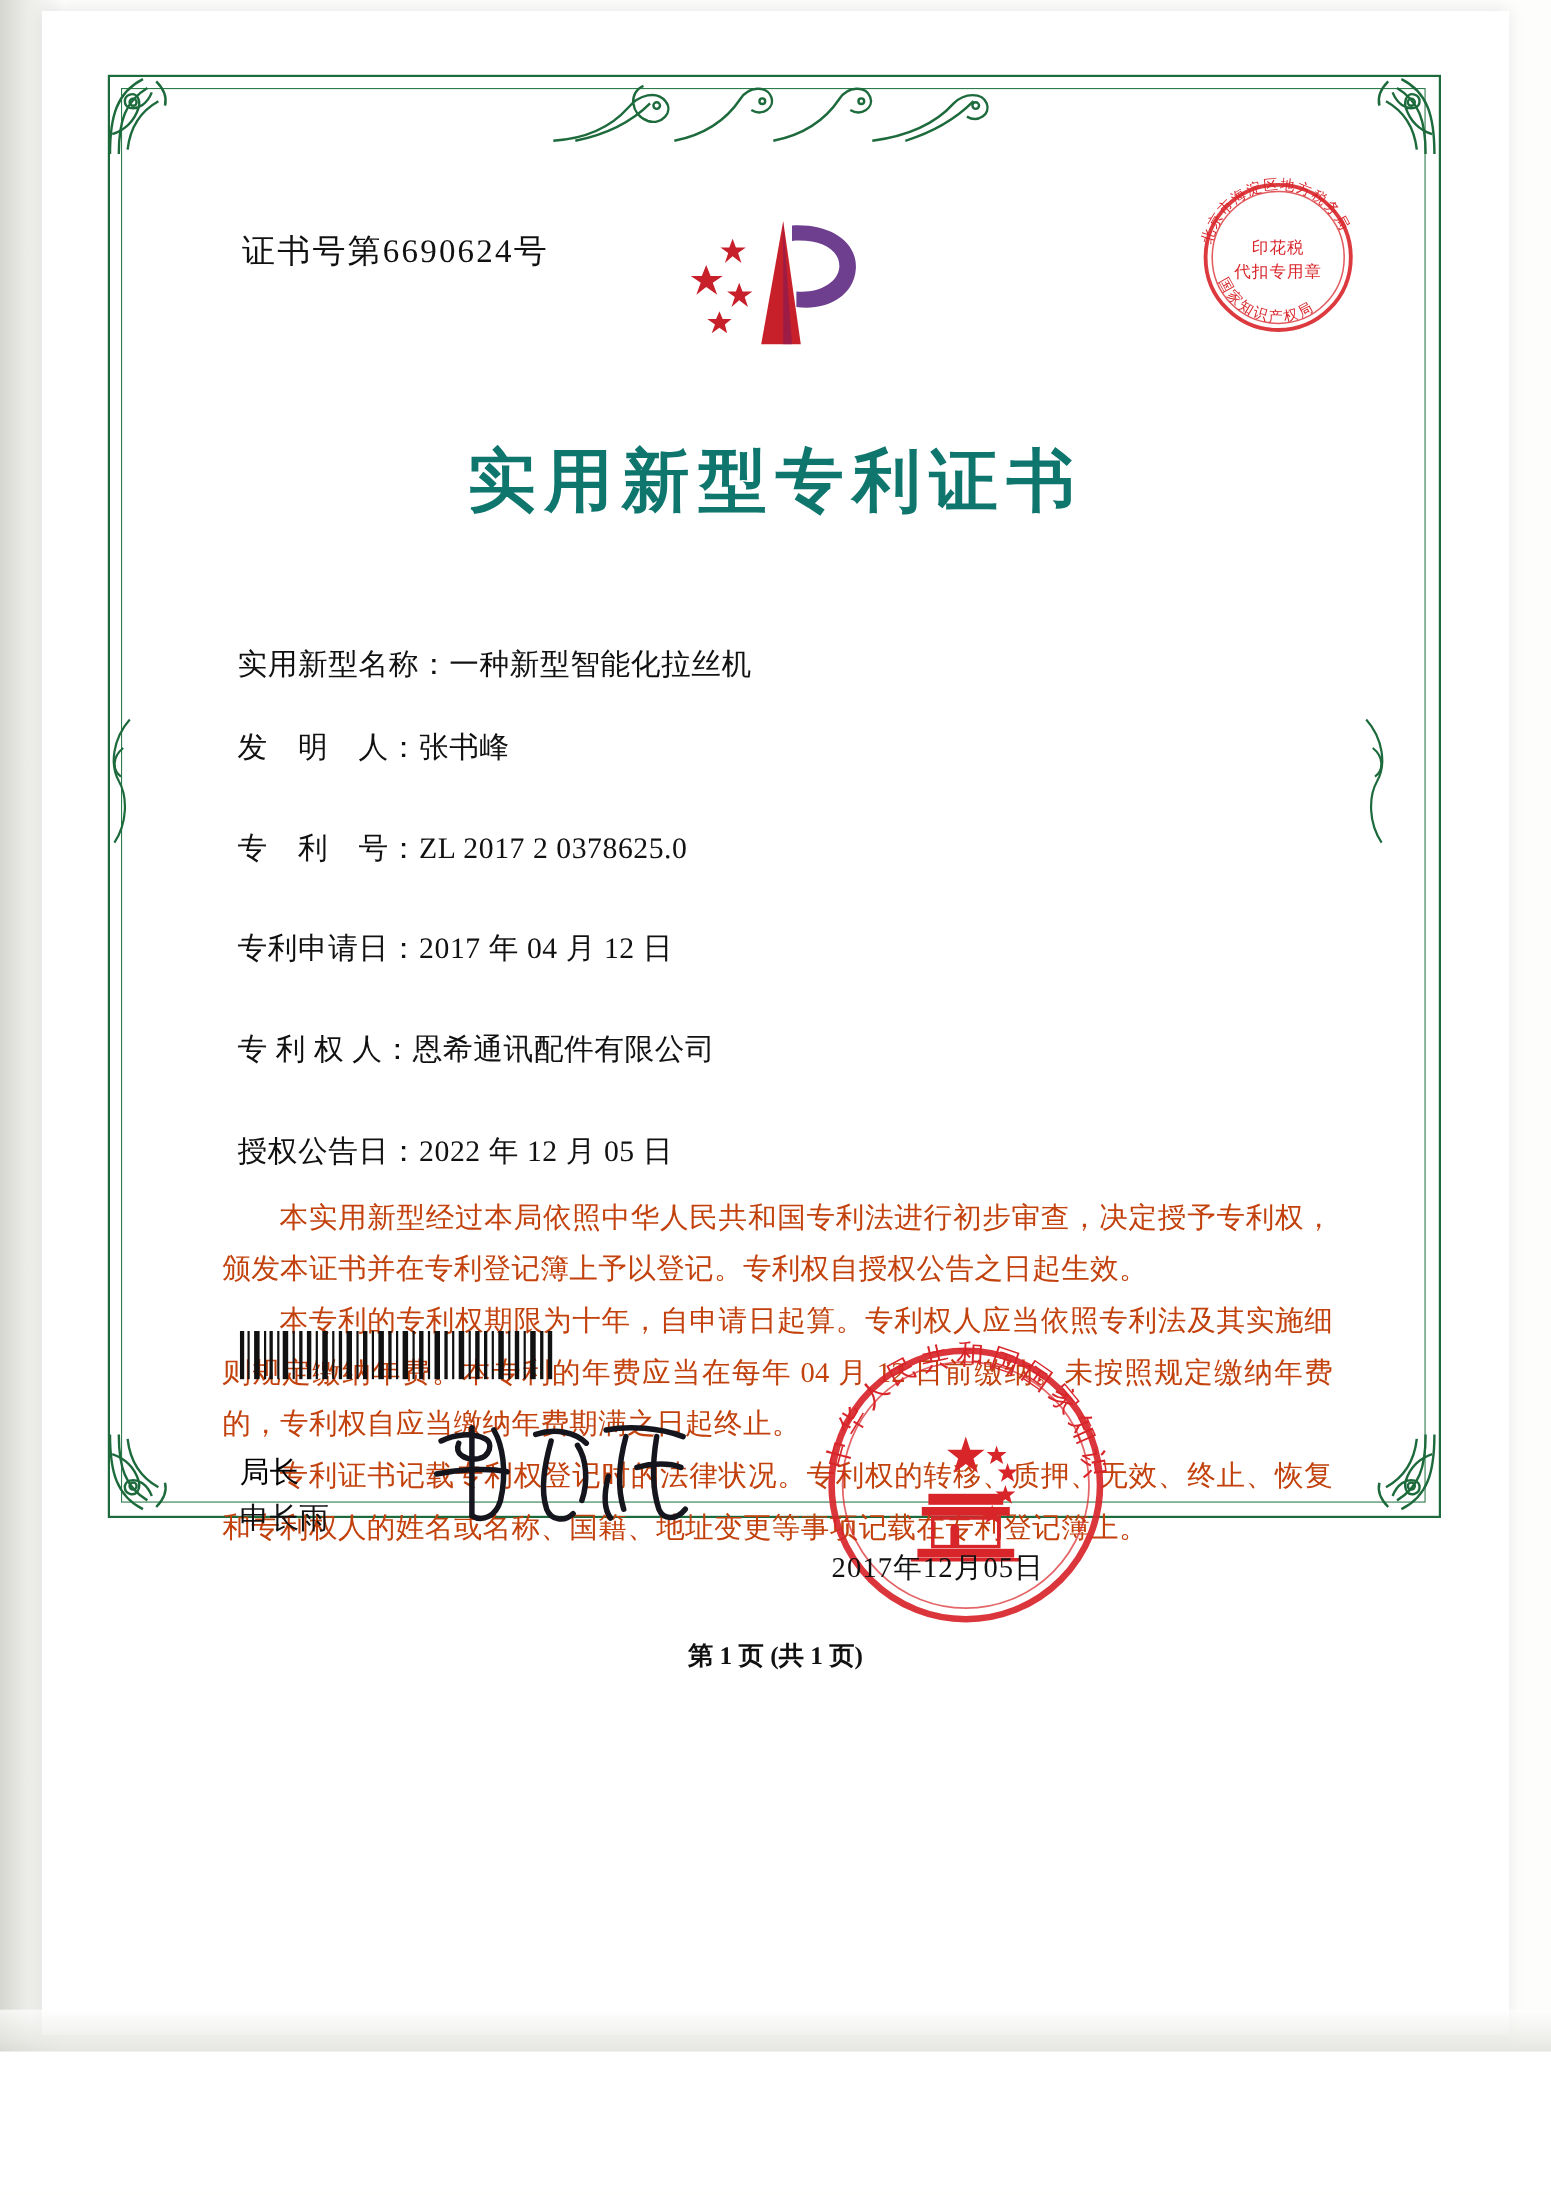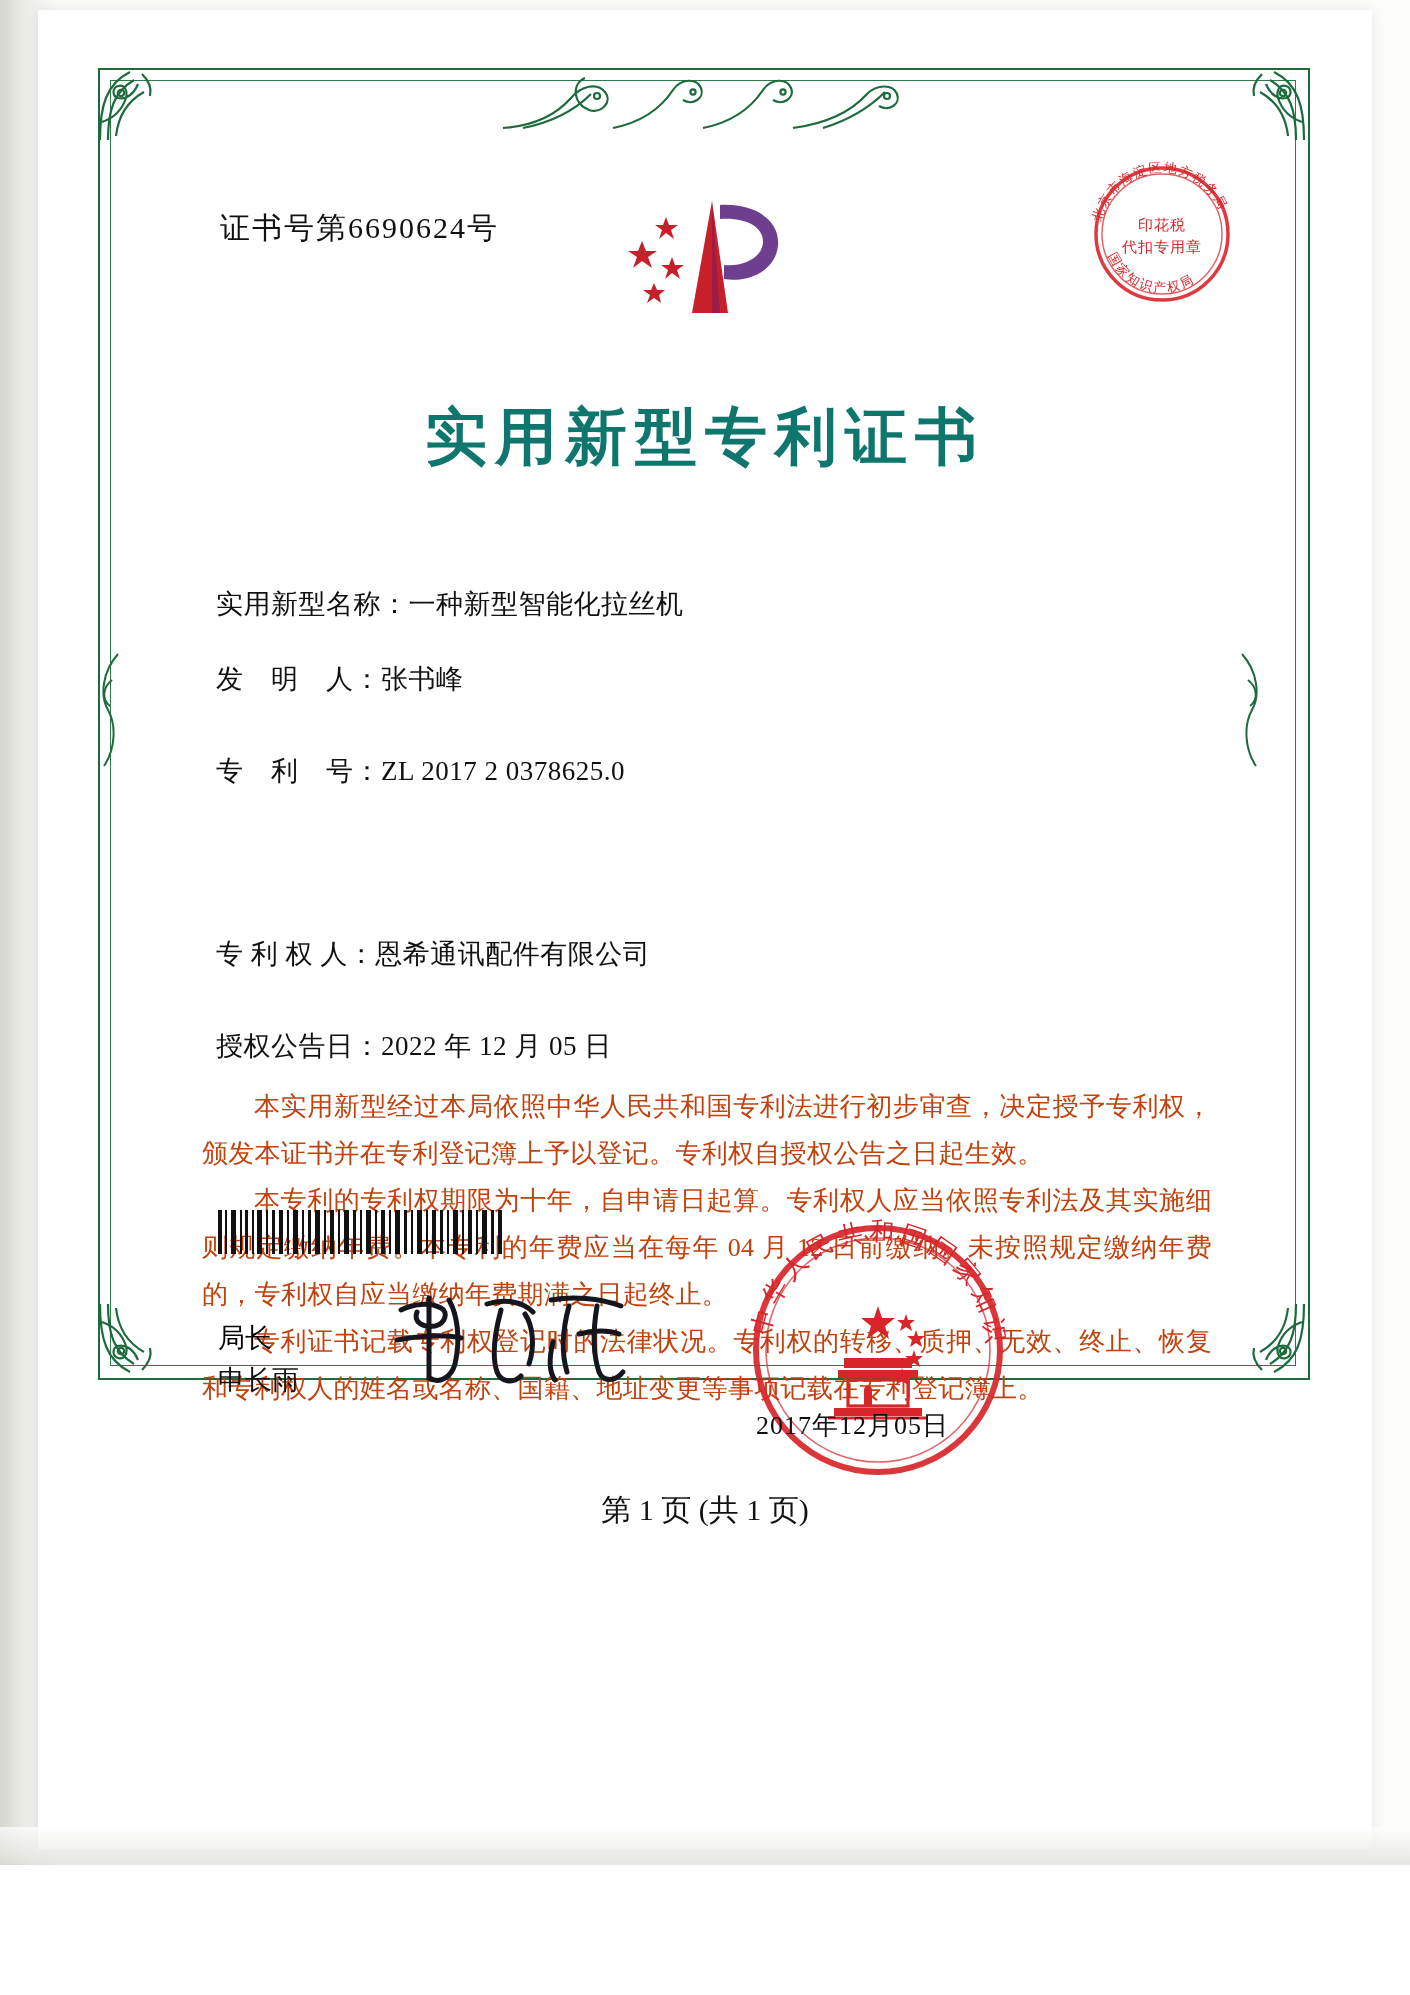--- a/index.html
+++ b/index.html
@@ -180,22 +180,23 @@
     letter-spacing: 1px;
     z-index: 5;
   }
 
   
   #page-count {
     position: absolute;
     left: 0; top: 1480px;
     width: 1334px;
     text-align: center;
-    font-size: 30px;
+    font-size: 23px;
     color: #111;
+    font-weight: bold;
   }
 
   
   #scan-footer {
     position: absolute;
     left: 0; bottom: 0;
     width: 1410px; height: 130px;
     background: #ffffff;
   }
 </style>
@@ -321,20 +322,23 @@
     <div id="doc-title">实用新型专利证书</div>
 
     <div class="field" style="top:576px">
       <span class="lbl">实用新型名称：</span><span class="val">一种新型智能化拉丝机</span>
     </div>
     <div class="field" style="top:651px">
       <span class="lbl">发　明　人：</span><span class="val">张书峰</span>
     </div>
     <div class="field" style="top:743px">
       <span class="lbl">专　利　号：</span><span class="val">ZL 2017 2 0378625.0</span>
+    </div>
+    <div class="field" style="top:834px">
+      <span class="lbl">专利申请日：</span><span class="val">2017 年 04 月 12 日</span>
     </div>
     <div class="field" style="top:926px">
       <span class="lbl">专 利 权 人：</span><span class="val">恩希通讯配件有限公司</span>
     </div>
     <div class="field" style="top:1018px">
       <span class="lbl">授权公告日：</span><span class="val">2022 年 12 月 05 日</span>
     </div>
 
     <div class="para" style="top:1073px">本实用新型经过本局依照中华人民共和国专利法进行初步审查，决定授予专利权，颁发本证书并在专利登记簿上予以登记。专利权自授权公告之日起生效。</div>
     <div class="para" style="top:1167px">本专利的专利权期限为十年，自申请日起算。专利权人应当依照专利法及其实施细则规定缴纳年费。本专利的年费应当在每年 04 月 12 日前缴纳。未按照规定缴纳年费的，专利权自应当缴纳年费期满之日起终止。</div>

